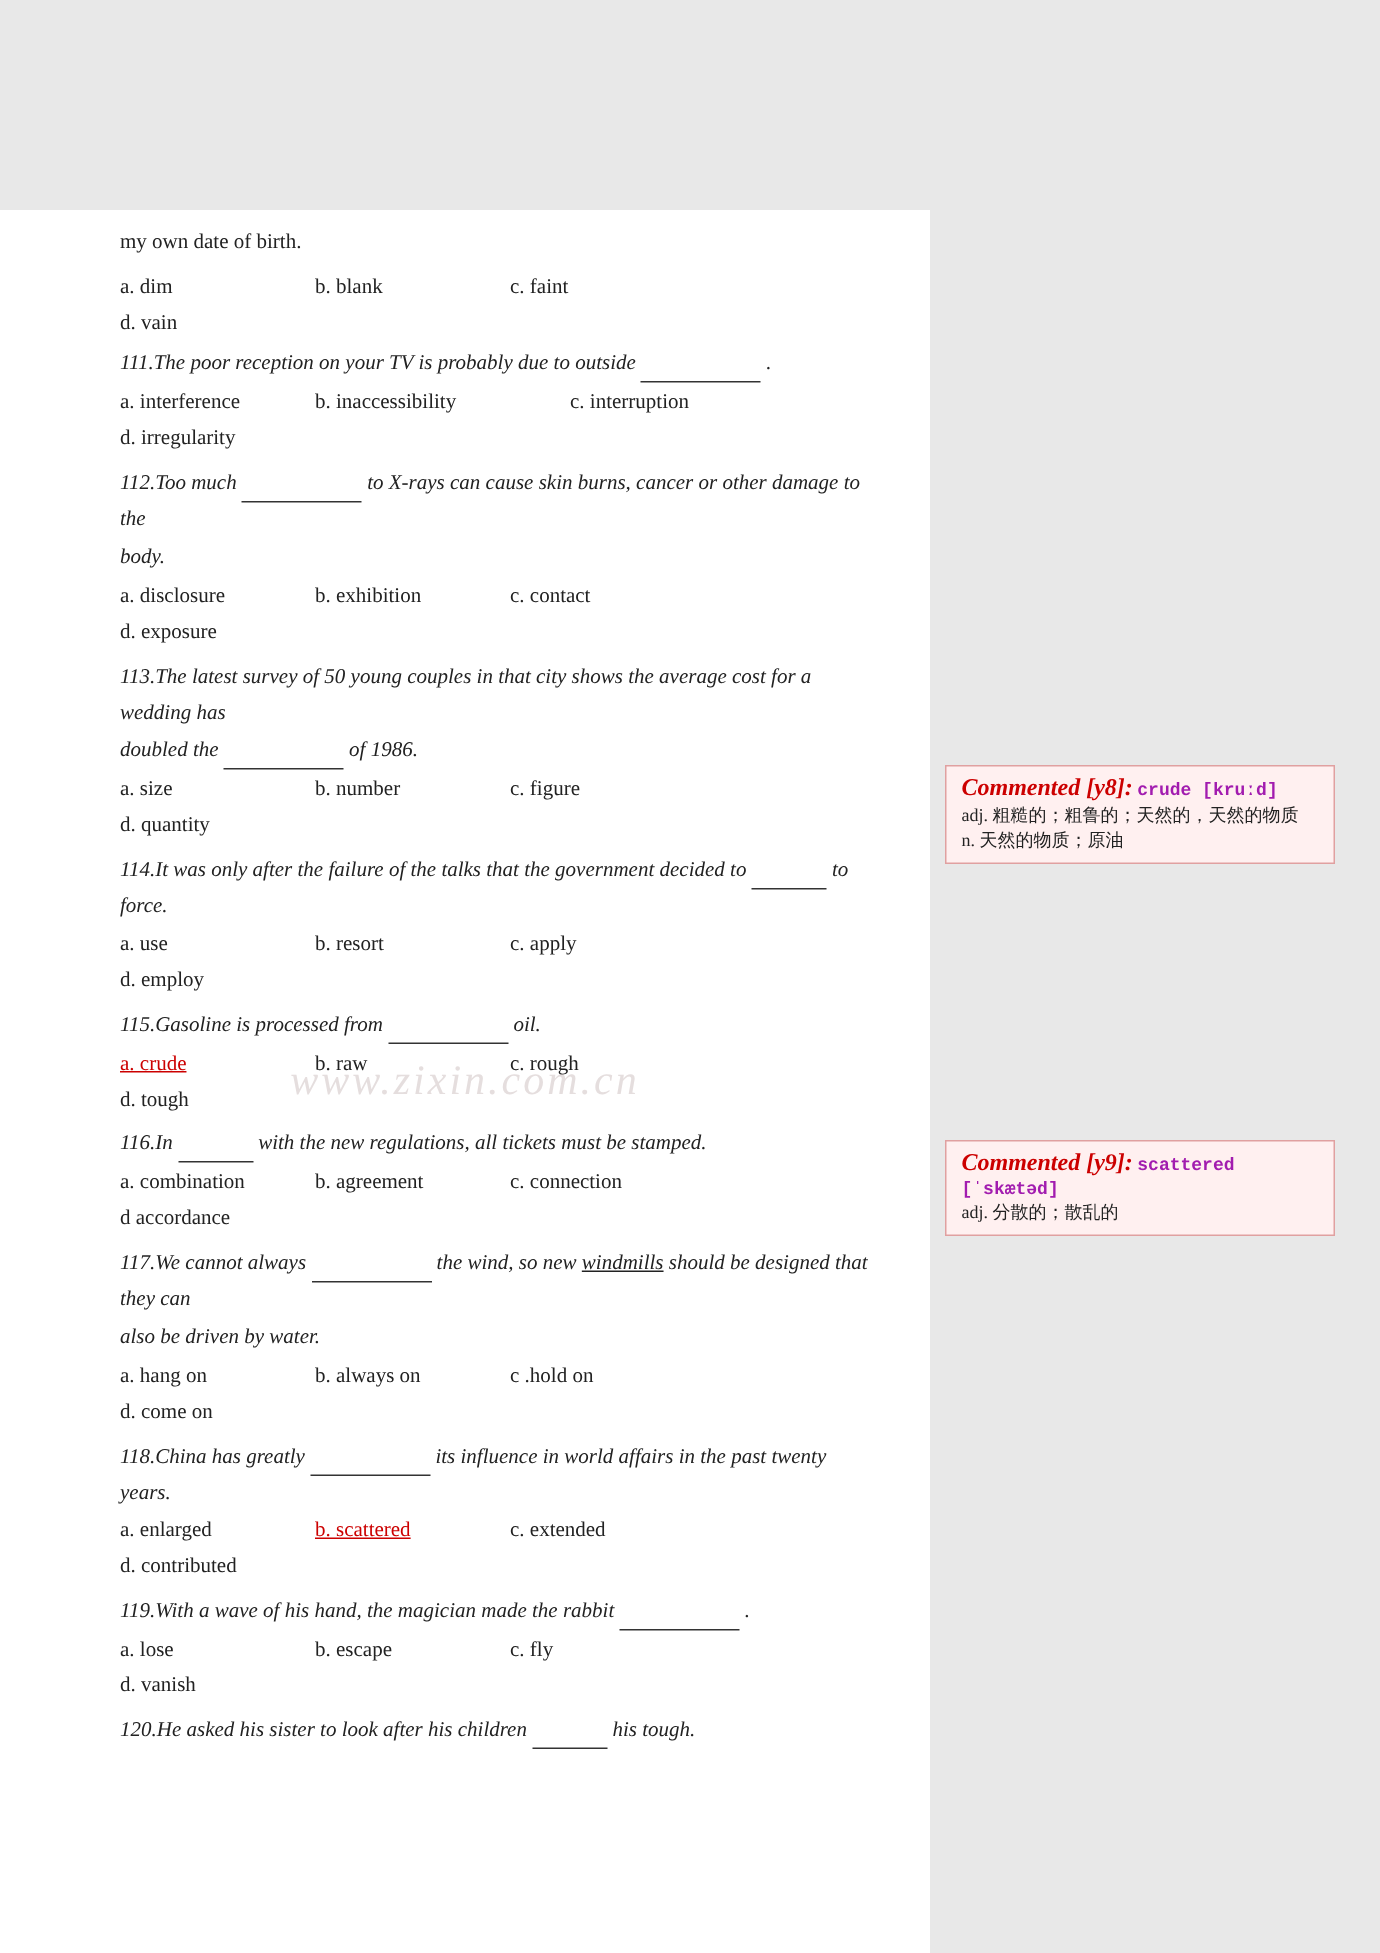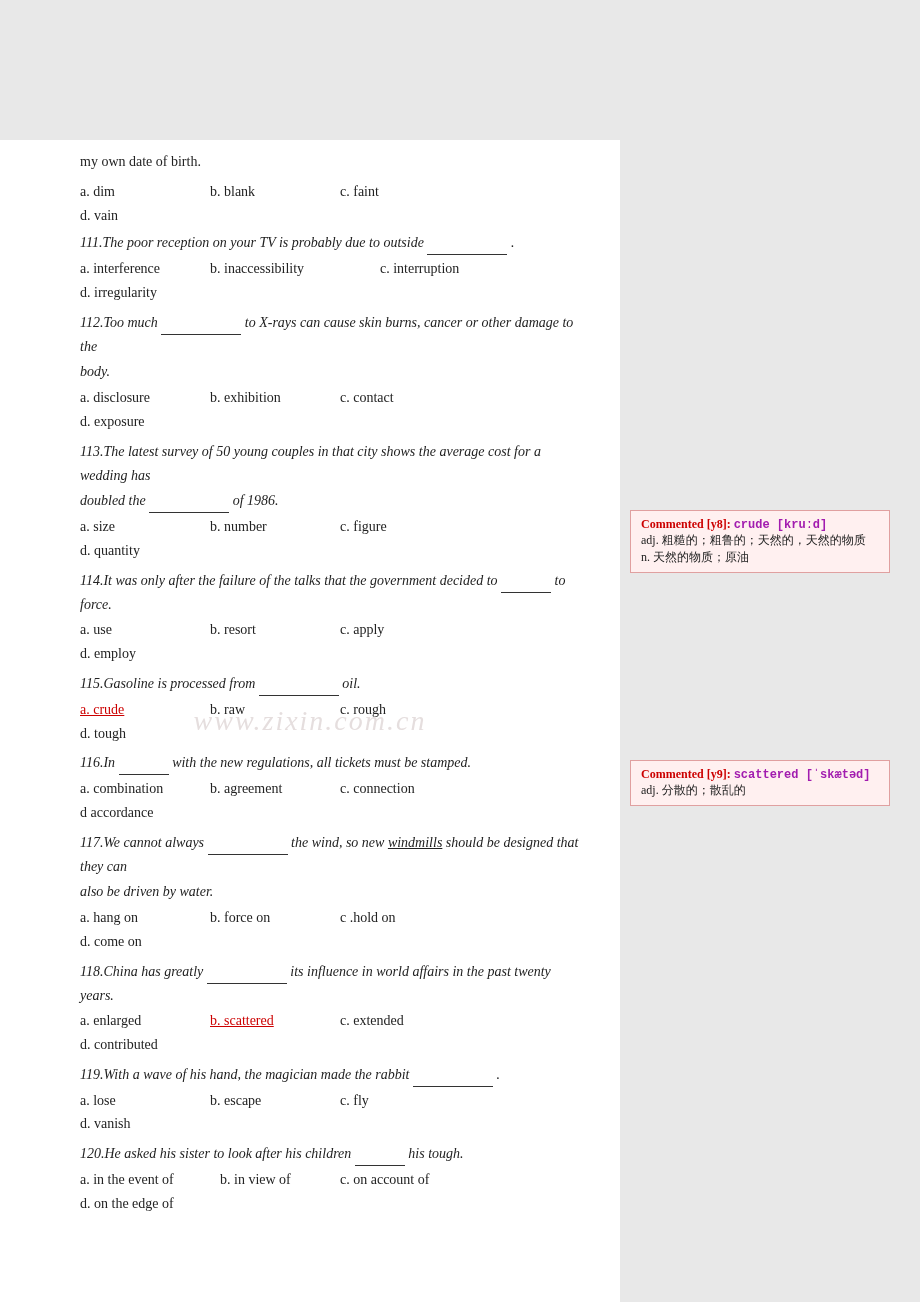--- a/index.html
+++ b/index.html
@@ -38,21 +38,22 @@
       font-size: 12px;
       color: #333;
       margin-bottom: 10px;
       position: absolute;
       width: 260px;
       left: 10px;
     }
     .comment-box .comment-label {
       color: #cc0000;
       font-weight: bold;
-      font-size: 12px;
+      font-size: 16px;
+      font-style: italic;
     }
     .comment-box .comment-word {
       font-weight: bold;
       color: #a21caf;
       font-family: Liberation Mono, monospace;
     }
     .comment-box .comment-cn {
       color: #222;
     }
     .q-block {
@@ -223,21 +224,21 @@
         <span class="blank"></span>
         <span>the wind, so new</span>
         <span class="underline-word">windmills</span>
         <span>should be designed that they can</span>
       </div>
       <div class="q-text">
         <span>also be driven by water.</span>
       </div>
       <div class="q-options">
         <span class="q-option">a. hang on</span>
-        <span class="q-option">b. force on</span>
+        <span class="q-option">b. always on</span>
         <span class="q-option">c .hold on</span>
         <span class="q-option">d. come on</span>
       </div>
     </div>
 
     <div class="q-block">
       <div class="q-text">
         <span>118.China has greatly</span>
         <span class="blank"></span>
         <span>its influence in world affairs in the past twenty years.</span>
@@ -263,26 +264,20 @@
         <span class="q-option">d. vanish</span>
       </div>
     </div>
 
     <div class="q-block">
       <div class="q-text">
         <span>120.He asked his sister to look after his children</span>
         <span class="blank-sm"></span>
         <span>his tough.</span>
       </div>
-      <div class="q-options">
-        <span class="q-option" style="min-width:130px">a. in the event of</span>
-        <span class="q-option" style="min-width:110px">b. in view of</span>
-        <span class="q-option" style="min-width:130px">c. on account of</span>
-        <span class="q-option">d. on the edge of</span>
-      </div>
     </div>
 
   </div>
 
   <div class="sidebar">
 
     <div class="comment-box" style="top: 370px;">
       <div>
         <span class="comment-label">Commented [y8]:</span>
         <span class="comment-word">crude [kruːd]</span>

